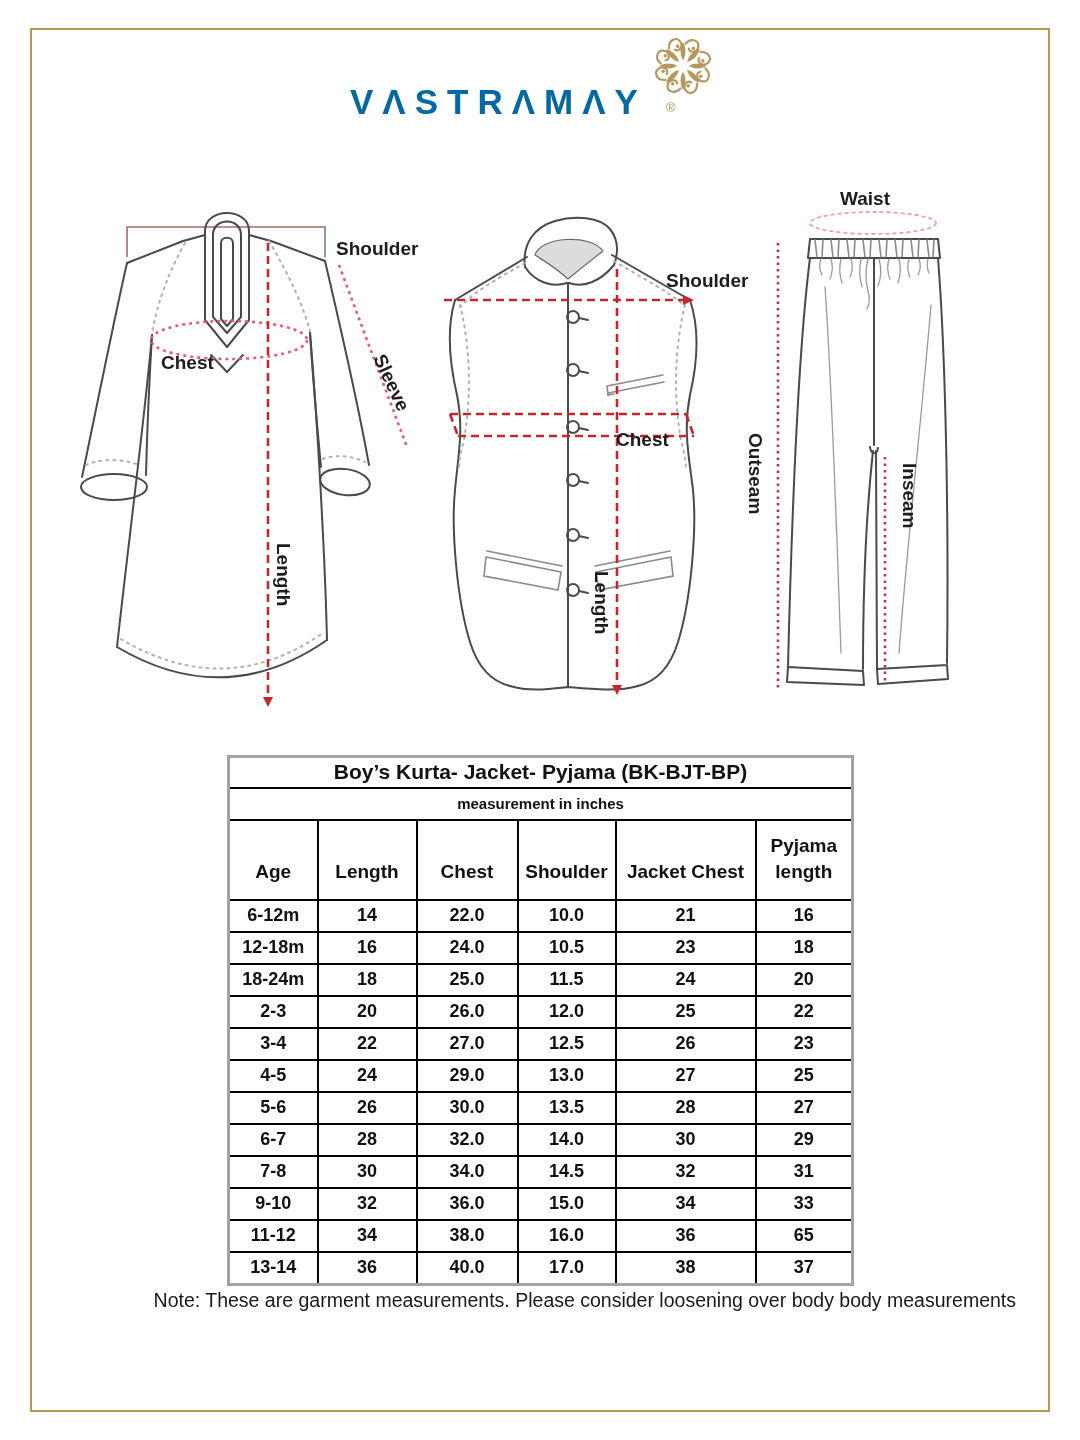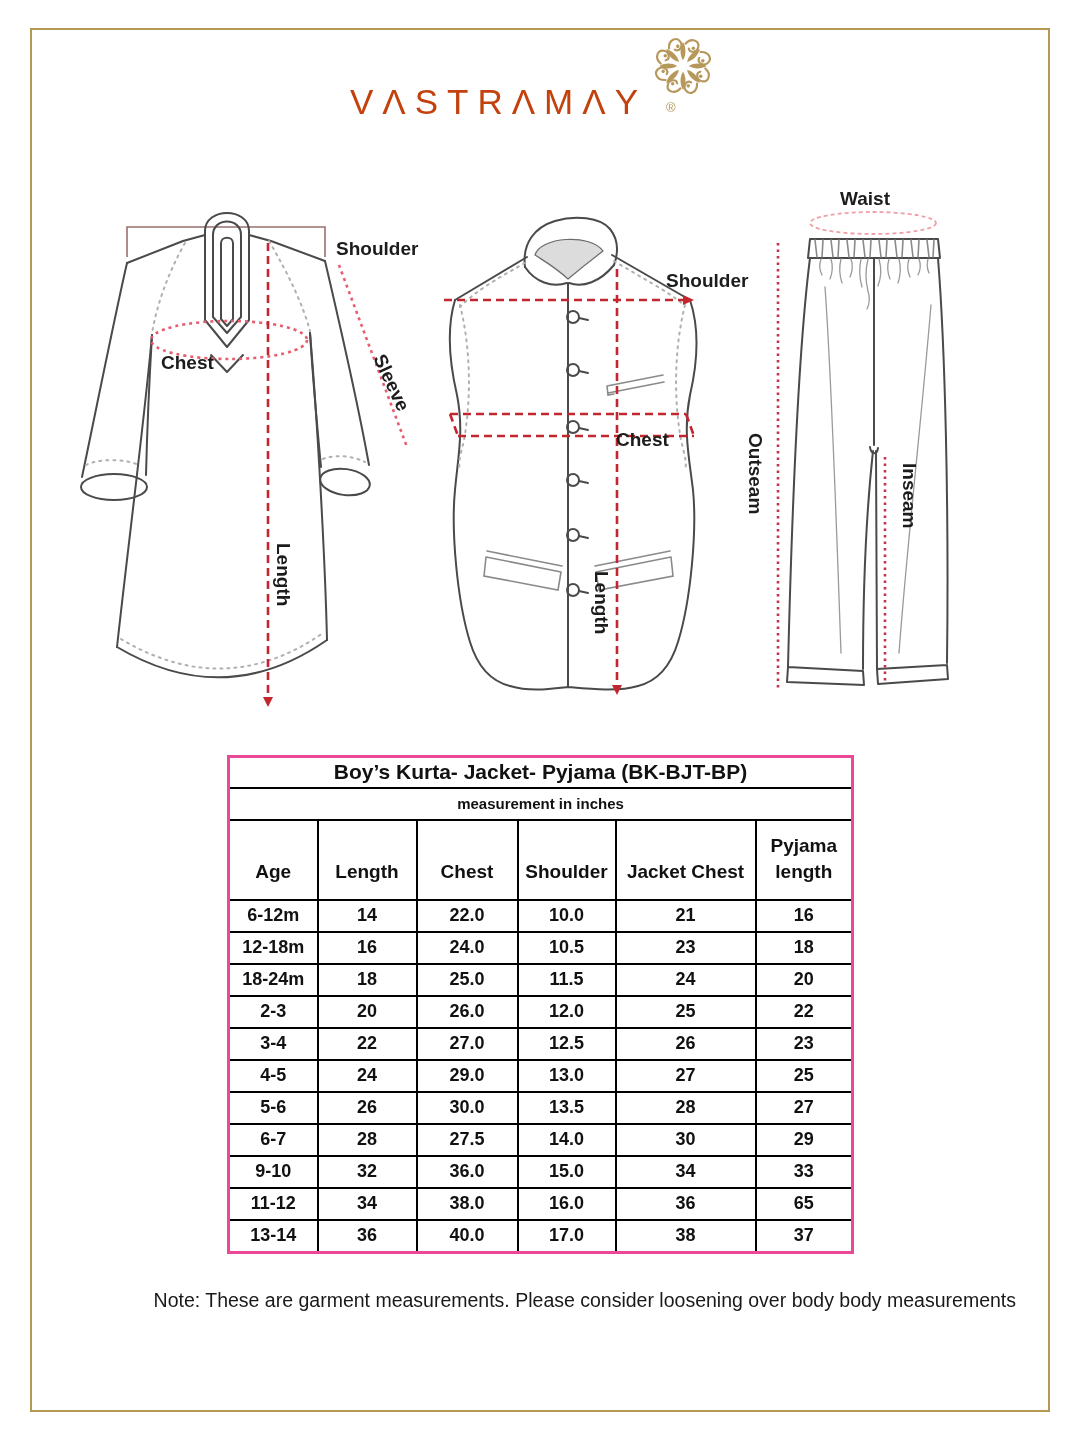--- a/index.html
+++ b/index.html
@@ -2,21 +2,21 @@
 <html><head>
 <meta charset="utf-8">
 <style>
   html,body{margin:0;padding:0;background:#ffffff;}
   .page{position:relative;width:1080px;height:1440px;background:#fff;overflow:hidden;
         font-family:"Liberation Sans", sans-serif;}
   .gold-frame{position:absolute;left:30px;top:28px;width:1016px;height:1380px;
         border:2px solid #b49a50;pointer-events:none;}
   
   .brand-name{position:absolute;left:350px;top:82px;font-size:35px;letter-spacing:9px;
-        color:#c2410c;font-weight:400;white-space:nowrap;}
+        color:#0369a1;font-weight:700;white-space:nowrap;}
   .brand-icon{position:absolute;left:650px;top:33px;}
   .brand-reg{position:absolute;left:666px;top:100px;font-size:13px;color:#b7985c;}
   
   .diag{position:absolute;}
   .diag text{font-family:"Liberation Sans",sans-serif;font-weight:700;font-size:19px;fill:#1c1c1c;}
   .kurta{left:55px;top:195px;}
   .jacket{left:440px;top:195px;}
   .pyjama{left:735px;top:185px;}
   .outline{fill:none;stroke:#4a4a4a;stroke-width:2;stroke-linecap:round;stroke-linejoin:round;}
   .outline-lt{fill:none;stroke:#8a8a8a;stroke-width:1.6;stroke-linecap:round;}
@@ -24,21 +24,21 @@
   .wrinkle{fill:none;stroke:#9a9a9a;stroke-width:1.3;stroke-linecap:round;}
   .meas-red{fill:none;stroke:#c2262e;stroke-width:2.6;stroke-dasharray:8 5;}
   .meas-pink{fill:none;stroke:#e85d6e;stroke-width:2.6;stroke-dasharray:3 4;}
   .meas-dot{fill:none;stroke:#c2334a;stroke-width:2.6;stroke-dasharray:2.5 4;}
   .bracket{fill:none;stroke:#9b6f6f;stroke-width:1.6;}
   .arrow-red{fill:#c2262e;stroke:none;}
   
   .size-table{position:absolute;left:227px;top:755px;width:624px;border-collapse:collapse;
         table-layout:fixed;color:#111;}
   .size-table th,.size-table td{border:2px solid #000;text-align:center;padding:0;}
-  .size-table{border:3px solid #ec4899;}
+  .size-table{border:3px solid #a3a3a3;}
   .t-title{font-size:21px;font-weight:700;height:31px;}
   .t-sub{font-size:15px;font-weight:700;height:32px;margin-left:16px;}
   .t-head th{font-size:19px;font-weight:700;height:64px;vertical-align:bottom;padding-bottom:14px;line-height:26px;}
   .size-table td{font-size:18px;font-weight:700;height:30px;}
   
   .note{position:absolute;left:55px;top:1282px;width:961px;text-align:right;
         font-size:19.5px;line-height:37px;color:#191919;}
   .note div{white-space:nowrap;}
 </style>
 </head>
@@ -262,24 +262,32 @@
           <td>5-6</td>
           <td>26</td>
           <td>30.0</td>
           <td>13.5</td>
           <td>28</td>
           <td>27</td>
         </tr>
         <tr>
           <td>6-7</td>
           <td>28</td>
-          <td>27.5</td>
+          <td>32.0</td>
           <td>14.0</td>
           <td>30</td>
           <td>29</td>
+        </tr>
+        <tr>
+          <td>7-8</td>
+          <td>30</td>
+          <td>34.0</td>
+          <td>14.5</td>
+          <td>32</td>
+          <td>31</td>
         </tr>
         <tr>
           <td>9-10</td>
           <td>32</td>
           <td>36.0</td>
           <td>15.0</td>
           <td>34</td>
           <td>33</td>
         </tr>
         <tr>

